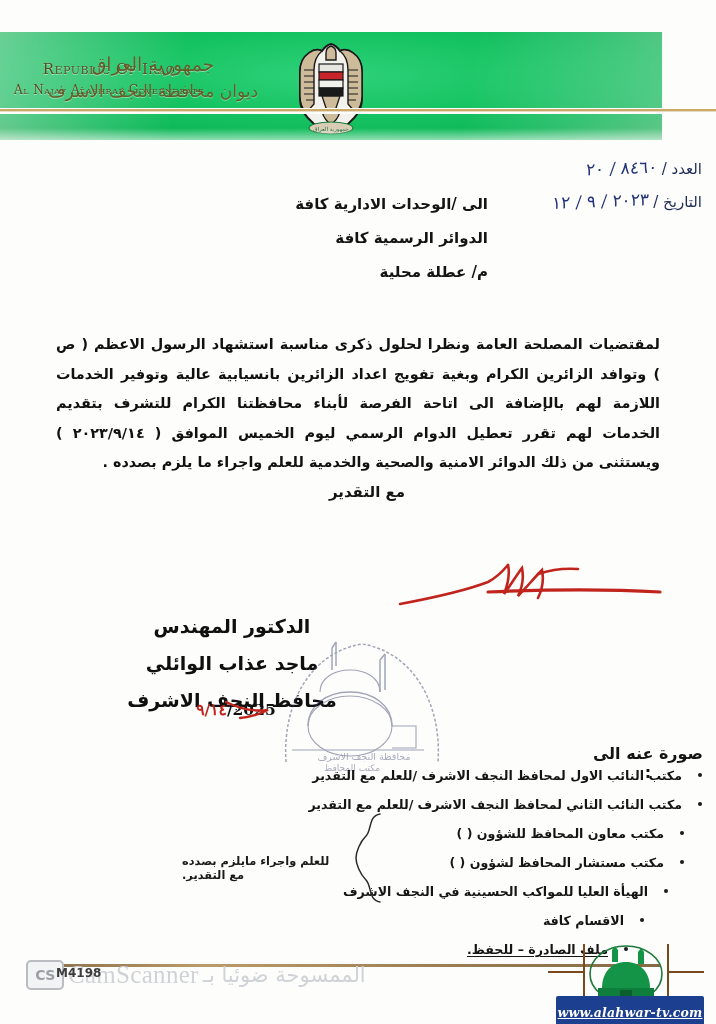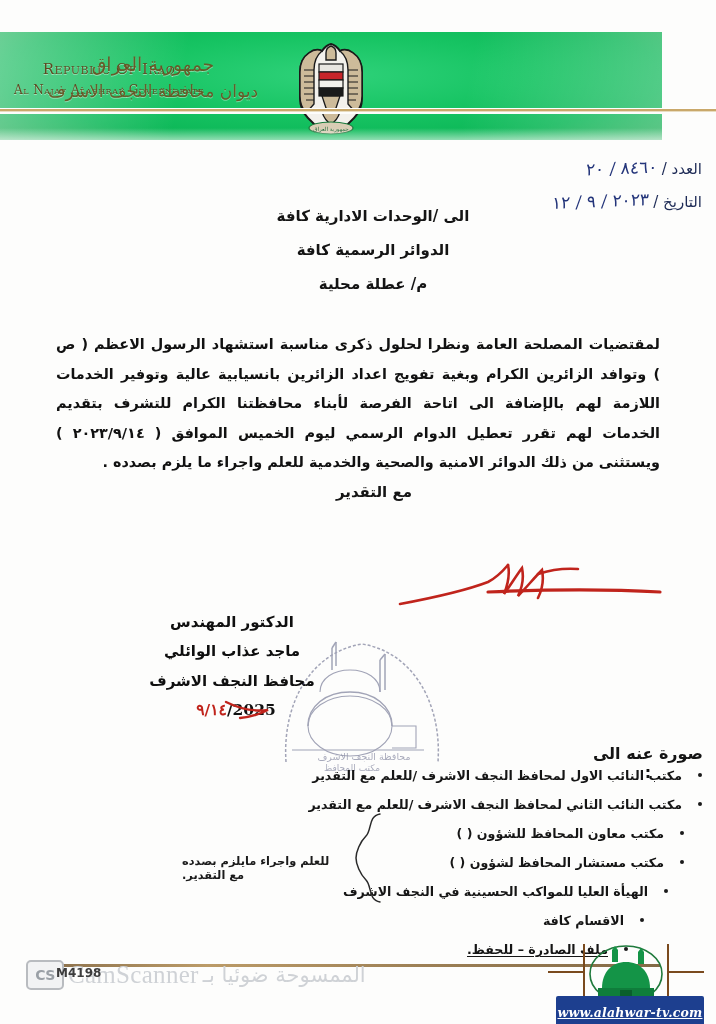--- a/index.html
+++ b/index.html
@@ -66,42 +66,42 @@
     font-size:15px;margin-bottom:13px;}
   .ref-label{color:#1d2a55;}
   .ref-hand{
     color:#24357a;font-size:17px;letter-spacing:1px;
     transform:rotate(-2.2deg) skewX(-5deg);display:inline-block;
     font-family:"DejaVu Serif","Liberation Serif",serif;
   }
 
   
   .addressee{
-    position:absolute;right:228px;top:200px;width:230px;text-align:center;
+    position:absolute;right:228px;top:188px;width:230px;text-align:right;
     font-weight:bold;color:#141414;font-size:15px;line-height:2.25;
   }
 
   
   .body-text{
     position:absolute;right:56px;top:330px;width:604px;
     font-size:14.4px;line-height:2.05;color:#111;text-align:justify;
     font-weight:600;letter-spacing:.2px;
   }
   .body-text p{margin:0;}
 
   .regards{
-    position:absolute;right:304px;top:483px;width:120px;text-align:right;
+    position:absolute;right:289px;top:483px;width:120px;text-align:center;
     font-weight:bold;font-size:15px;color:#151515;
   }
 
   
   .signature{position:absolute;left:392px;top:548px;width:290px;height:62px;}
   .sig-name{
     position:absolute;right:374px;top:608px;width:220px;text-align:center;
-    font-weight:bold;color:#0f0f0f;font-size:15px;line-height:1.95;
+    font-weight:bold;color:#0f0f0f;font-size:19px;line-height:1.95;
   }
   .sig-date{
     position:absolute;right:380px;top:700px;width:200px;text-align:center;
     font-weight:bold;font-size:15.5px;color:#111;
     font-family:"DejaVu Serif","Liberation Serif",serif;letter-spacing:1px;
   }
   .sig-date .red{color:#c0241c;}
   .date-slash{position:absolute;right:446px;top:698px;width:46px;height:22px;}
 
   

